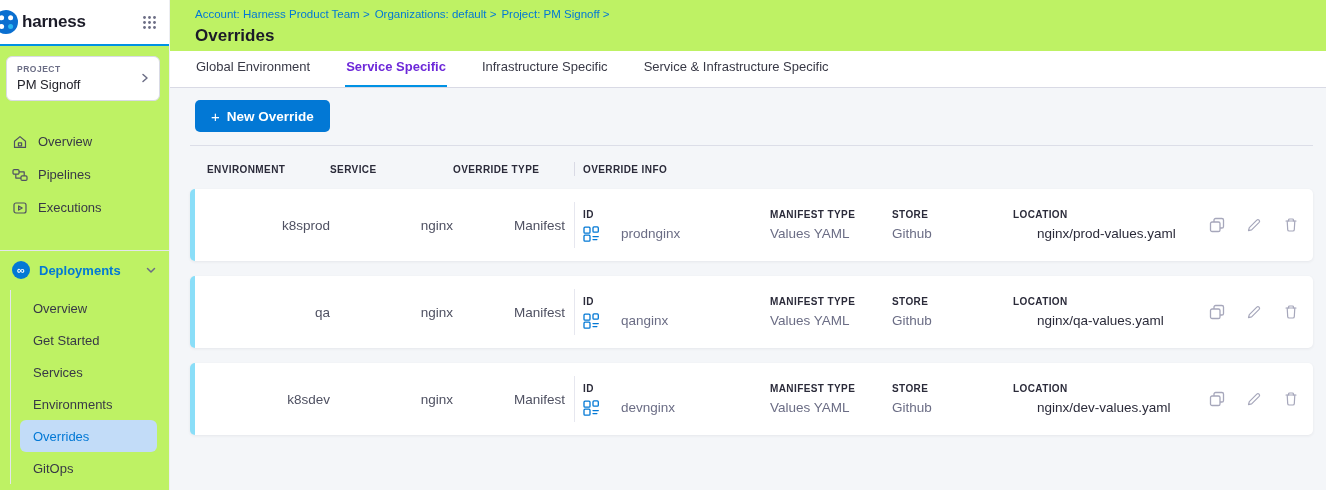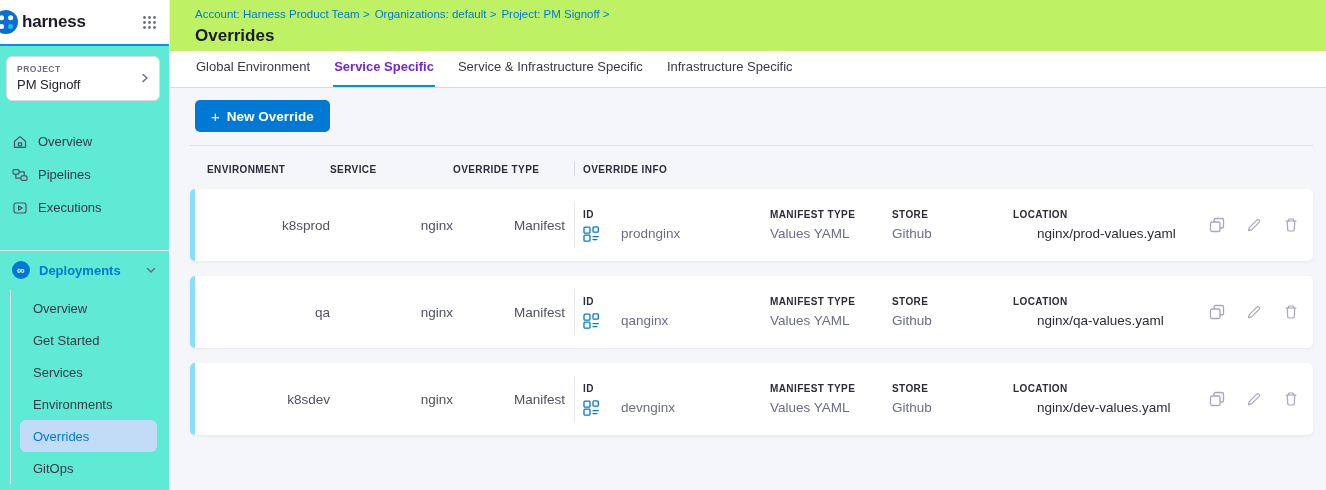--- a/index.html
+++ b/index.html
@@ -1,21 +1,21 @@
 <!DOCTYPE html>
 <html><head>
 <meta charset="utf-8">
 <style>
   * { margin:0; padding:0; box-sizing:border-box; }
   html,body { width:1326px; height:490px; overflow:hidden;
     font-family:"Liberation Sans","DejaVu Sans",sans-serif; background:#fff; color:#383946; }
   .app { display:flex; width:1326px; height:490px; }
 
   
-  .sidebar { width:170px; flex:0 0 170px; background:#5eead4; border-right:1px solid #EDEEF2;
+  .sidebar { width:170px; flex:0 0 170px; background:#bef264; border-right:1px solid #EDEEF2;
     overflow:hidden; display:flex; flex-direction:column; }
   .logo-row { height:46px; display:flex; align-items:center; padding:0 12px 0 0;
     border-bottom:2px solid #0092E4; background:#fff; }
   .logo-mark { width:26px; height:26px; margin-left:-7px; flex:0 0 auto; }
   .logo-text { font-size:17px; font-weight:700; color:#1B1B28; margin-left:3px; letter-spacing:-0.2px; }
   .grid-icon { margin-left:auto; width:15px; height:15px; cursor:pointer; }
   .project-card { margin:10px 9px 0 6px; background:#fff; border:1px solid #D9DAE5; border-radius:6px;
     padding:7px 8px 8px 10px; display:flex; align-items:center; cursor:pointer; }
   .project-meta { flex:1; }
   .project-label { font-size:8.5px; font-weight:700; letter-spacing:0.5px; color:#6B6D85; margin-bottom:3px; }
@@ -39,21 +39,21 @@
     font-size:13px; color:#383946; cursor:pointer; border-radius:6px; }
   .subitem.active { background:#C2DCF8; color:#0278D5; margin:0 12px 0 20px; padding-left:13px; }
 
   
   .main { flex:1; display:flex; flex-direction:column; min-width:0; }
   .page-header { background:#bef264; padding:8px 0 0 25px; height:51px; }
   .breadcrumb { font-size:11.5px; color:#0278D5; display:flex; gap:5px; align-items:center; }
   .breadcrumb .crumb { cursor:pointer; }
   .breadcrumb .sep { color:#0278D5; }
   .page-title { font-size:17px; font-weight:700; color:#1B1B28; margin-top:6px; }
-  .tabs { background:#fff; border-bottom:1px solid #D9DAE5; display:flex; gap:22px;
+  .tabs { background:#fff; border-bottom:1px solid #D9DAE5; display:flex; gap:34px;
     padding:0 0 0 25px; height:37px; align-items:flex-end; }
   .tab { font-size:13px; color:#383946; padding:0 1px 11px 1px; cursor:pointer;
     border-bottom:2.5px solid transparent; white-space:nowrap; }
   .tab.active { font-weight:700; color:#6d28d9; border-bottom-color:#0092E4; }
 
   .content { flex:1; background:#F4F6F9; padding:12px 13px 0 20px; min-width:0; }
   .btn-primary { display:inline-flex; align-items:center; gap:7px; background:#0278D5; color:#fff;
     border:none; border-radius:5px; height:32px; padding:0 16px; font-size:13.5px; font-weight:600;
     font-family:inherit; cursor:pointer; margin-left:5px; }
   .btn-primary .plus { font-size:15px; font-weight:400; line-height:1; }
@@ -180,22 +180,22 @@
     <span class="crumb">Project: PM Signoff</span>
     <span class="sep">&gt;</span>
   </span>
         </div>
       <div class="page-title">Overrides</div>
     </div>
 
     <div class="tabs">
         <div class="tab">Global Environment</div>
         <div class="tab active">Service Specific</div>
+        <div class="tab">Infrastructure Specific</div>
         <div class="tab">Service &amp; Infrastructure Specific</div>
-        <div class="tab">Infrastructure Specific</div>
       </div>
 
     <div class="content">
       <button class="btn-primary">
         <span class="plus">+</span>
         <span>New Override</span>
       </button>
       <div class="content-divider"></div>
 
       <div class="grid-cols list-header">

